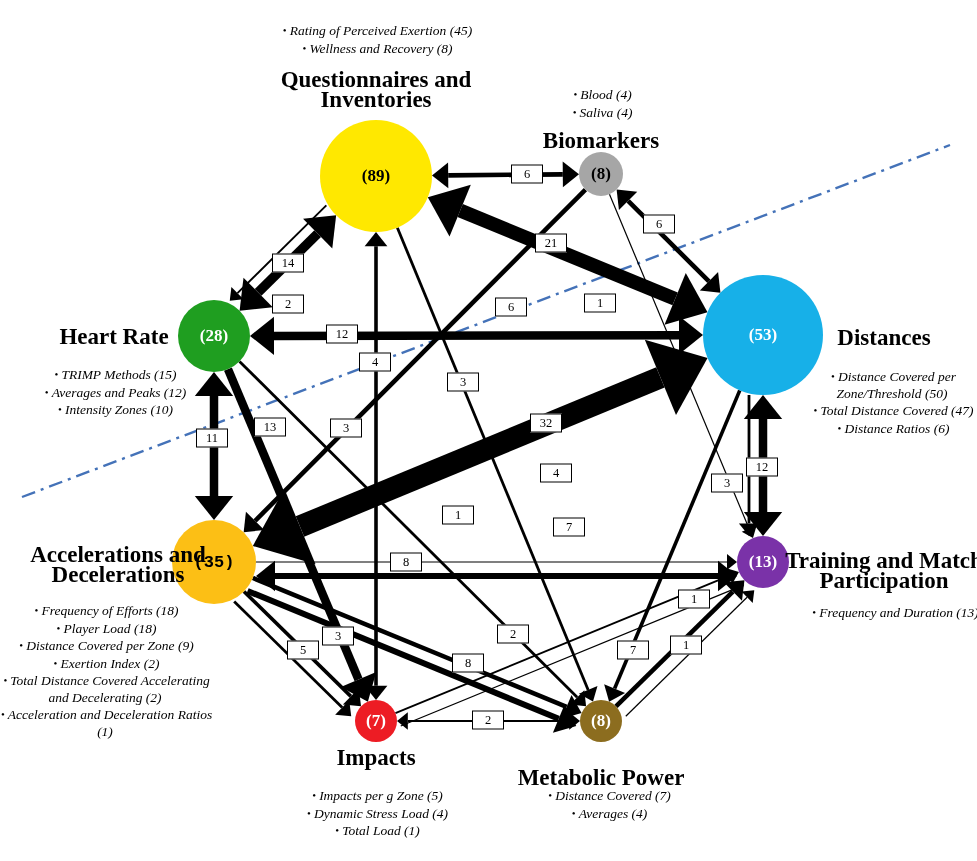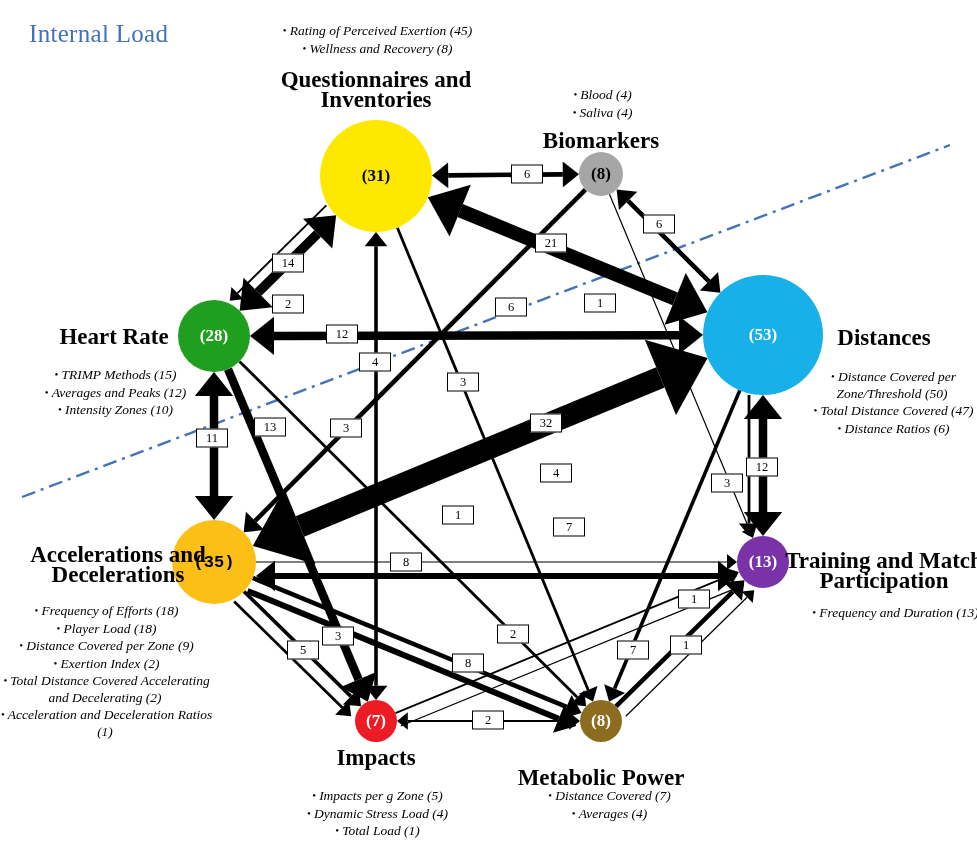--- a/index.html
+++ b/index.html
@@ -165,24 +165,23 @@
       <circle cx="376" cy="176" r="56" fill="#ffe800"></circle>
       <circle cx="601" cy="174" r="22" fill="#a6a6a6"></circle>
       <circle cx="214" cy="336" r="36" fill="#1f9e20"></circle>
       <circle cx="763" cy="335" r="60" fill="#17b0e8"></circle>
       <circle cx="214" cy="562" r="42" fill="#fcbf15"></circle>
       <circle cx="763" cy="562" r="26" fill="#7a32a8"></circle>
       <circle cx="376" cy="721" r="21" fill="#ed1c24"></circle>
       <circle cx="601" cy="721" r="21" fill="#8c6d1f"></circle>
     </svg>
 
-  <div class="hdr" id="hdr-internal">Internal Load</div>
 
   <div id="node-layer">
-      <div class="nodelabel" style="left: 376px; top: 176px; color: rgb(0, 0, 0);">(31)</div>
+      <div class="nodelabel" style="left: 376px; top: 176px; color: rgb(0, 0, 0);">(89)</div>
       <div class="nodetitle wrap" style="width: 260px; left: 246px; top: 70px;">Questionnaires and Inventories</div>
       <div class="bullets" style="width: 330px; left: 211px; top: 22px;">
         <div class="li wrapline"><span class="b">•</span><span>Rating of Perceived Exertion (45)</span></div>
         <div class="li"><span class="b">•</span><span>Wellness and Recovery (8)</span></div>
       </div>
       <div class="nodelabel" style="left: 601px; top: 174px; color: rgb(0, 0, 0);">(8)</div>
       <div class="nodetitle wrap" style="width: 200px; left: 501px; top: 131px;">Biomarkers</div>
       <div class="bullets" style="width: 200px; left: 501px; top: 86px;">
         <div class="li"><span class="b">•</span><span>Blood (4)</span></div>
         <div class="li"><span class="b">•</span><span>Saliva (4)</span></div>

